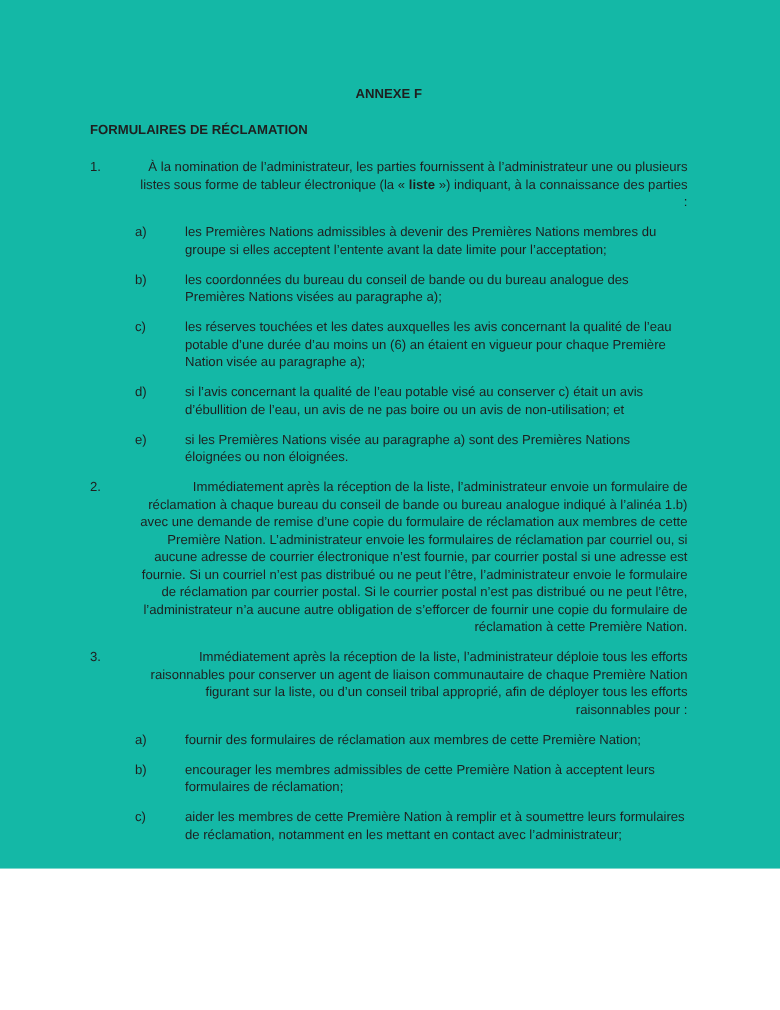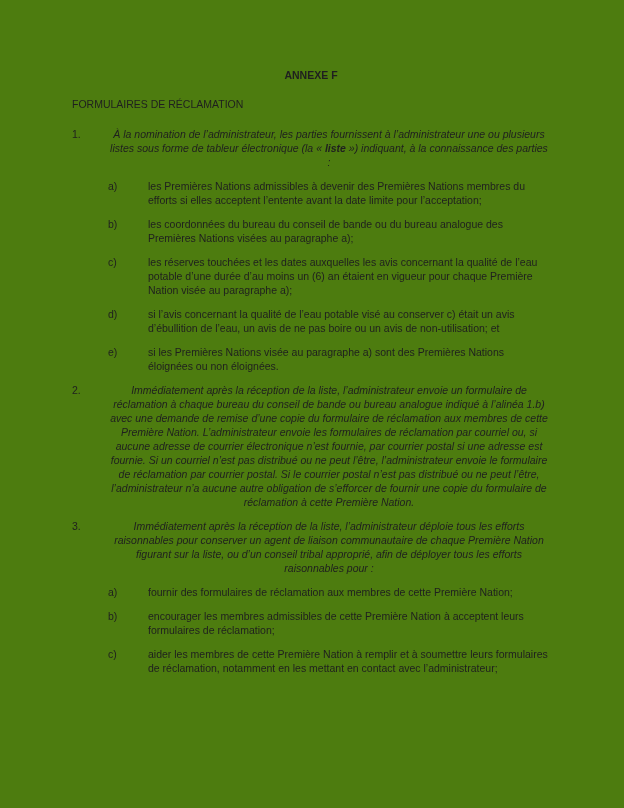--- a/index.html
+++ b/index.html
@@ -3,56 +3,55 @@
 <meta charset="utf-8">
 <style>
   html, body {
     margin: 0;
     padding: 0;
     background: #ffffff;
   }
   .page {
     position: relative;
     width: 624px;
-    height: 808px;
+    height: 695px;
     box-sizing: border-box;
     padding: 68px 74px 0 72px;
-    background: #4d7c0f;
+    background: #14b8a6;
     font-family: "Liberation Sans", "DejaVu Sans", sans-serif;
     font-size: 10.5px;
     line-height: 14px;
     color: #1f1f1f;
     overflow: hidden;
   }
   .heading-center {
     text-align: center;
     font-weight: bold;
     margin: 0 0 15px 0;
     font-size: 10.5px;
   }
   .heading-left {
     text-align: left;
-    font-weight: normal;
+    font-weight: bold;
     margin: 0 0 16px 0;
     font-size: 10.5px;
   }
   .doc-title {
     margin-bottom: 13px;
   }
   .item {
     display: flex;
     margin: 0 0 10px 0;
   }
   .item .num {
     flex: 0 0 36px;
   }
   .item .body {
     flex: 1;
-    text-align: center;
-    font-style: italic;
+    text-align: right;
   }
   .subitem {
     display: flex;
     margin: 0 0 10px 36px;
   }
   .subitem .label {
     flex: 0 0 40px;
   }
   .subitem .body {
     flex: 1;
@@ -72,21 +71,21 @@
 
   <div class="heading-left">FORMULAIRES DE RÉCLAMATION</div>
 
   <div class="item">
     <span class="num">1.</span>
     <span class="body"><span>À la nomination de l’administrateur, les parties fournissent à l’administrateur une ou plusieurs listes sous forme de tableur électronique (la « </span><span class="bold-term">liste</span><span> ») indiquant, à la connaissance des parties :</span></span>
   </div>
 
   <div class="subitem">
     <span class="label">a)</span>
-    <span class="body">les Premières Nations admissibles à devenir des Premières Nations membres du efforts si elles acceptent l’entente avant la date limite pour l’acceptation;</span>
+    <span class="body">les Premières Nations admissibles à devenir des Premières Nations membres du groupe si elles acceptent l’entente avant la date limite pour l’acceptation;</span>
   </div>
 
   <div class="subitem">
     <span class="label">b)</span>
     <span class="body">les coordonnées du bureau du conseil de bande ou du bureau analogue des Premières Nations visées au paragraphe a);</span>
   </div>
 
   <div class="subitem">
     <span class="label">c)</span>
     <span class="body">les réserves touchées et les dates auxquelles les avis concernant la qualité de l’eau potable d’une durée d’au moins un (6) an étaient en vigueur pour chaque Première Nation visée au paragraphe a);</span>

